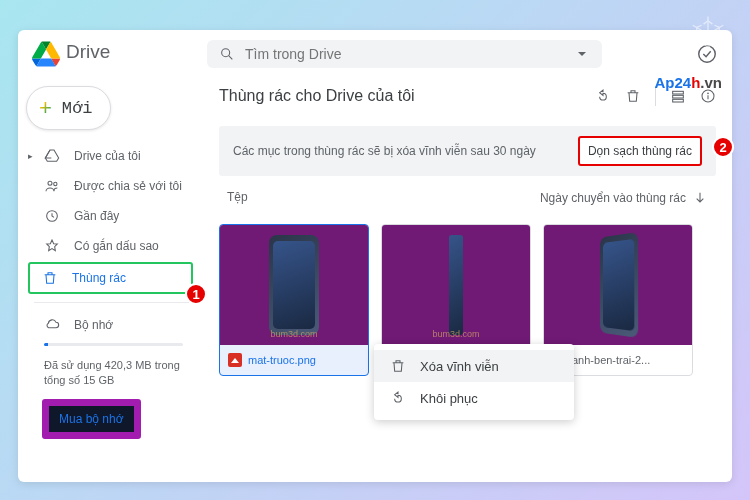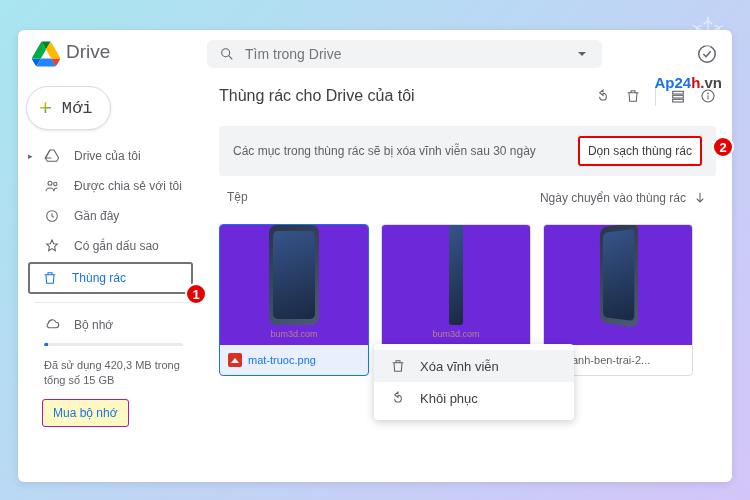--- a/index.html
+++ b/index.html
@@ -15,42 +15,42 @@
 .search-dd { color: #5f6368; }
 .header-right { display: flex; gap: 8px; align-items: center; margin-left: auto; }
 .check-icon { width: 22px; height: 22px; color: #5f6368; }
 .body { display: flex; flex: 1; overflow: hidden; }
 .sidebar { width: 185px; padding: 6px 0 6px 6px; display: flex; flex-direction: column; gap: 2px; }
 .new-btn { display: flex; align-items: center; gap: 10px; background: #fff; border: 1px solid #dadce0; border-radius: 22px; padding: 8px 18px 8px 12px; margin: 2px 10px 10px 2px; box-shadow: 0 1px 3px rgba(0,0,0,0.1); cursor: pointer; width: fit-content; }
 .plus-icon { font-size: 22px; font-weight: 300; background: linear-gradient(135deg, #ea4335, #fbbc04, #34a853, #4285f4); -webkit-background-clip: text; color: transparent; }
 .new-label { font-size: 17px; color: #3c4043; font-family: Liberation Mono, monospace; }
 .nav-item { display: flex; align-items: center; gap: 14px; padding: 6px 12px 6px 20px; font-size: 12px; color: #5f6368; cursor: pointer; border-radius: 0 16px 16px 0; position: relative; }
 .nav-item.active { color: #1a73e8; background: #fff; }
-.nav-item.highlighted { border: 2px solid #737373; border-radius: 3px; margin-left: 4px; margin-right: 10px; padding-left: 12px; }
+.nav-item.highlighted { border: 2px solid #22c55e; border-radius: 3px; margin-left: 4px; margin-right: 10px; padding-left: 12px; }
 .nav-icon { width: 16px; height: 16px; flex-shrink: 0; }
 .expand-caret { position: absolute; left: 4px; font-size: 9px; color: #5f6368; }
 .divider { height: 1px; background: #e8eaed; margin: 6px 10px; }
 .storage-text { font-size: 11px; color: #5f6368; padding: 4px 12px 4px 20px; line-height: 1.4; }
 .storage-bar { height: 3px; background: #e8eaed; margin: 2px 20px 6px 20px; border-radius: 2px; overflow: hidden; }
 .storage-fill { height: 100%; width: 3%; background: #1a73e8; }
-.buy-btn { border: 1px solid #a21caf; color: #1a73e8; font-size: 12px; padding: 6px 10px; margin: 4px 10px 4px 18px; border-radius: 3px; background: #fef9c3; cursor: pointer; width: fit-content; }
+.buy-btn { border: 7px solid #a21caf; color: #1a73e8; font-size: 12px; padding: 6px 10px; margin: 4px 10px 4px 18px; border-radius: 3px; background: #0f172a; cursor: pointer; width: fit-content; }
 .main { flex: 1; padding: 8px 16px; display: flex; flex-direction: column; overflow: hidden; }
 .main-header { display: flex; align-items: center; justify-content: space-between; margin-bottom: 20px; }
 .page-title { font-size: 16px; color: #3c4043; }
 .toolbar-icons { display: flex; gap: 14px; align-items: center; color: #5f6368; }
 .toolbar-icons .divider-v { width: 1px; height: 20px; background: #dadce0; }
 .notice-bar { background: #f1f3f4; display: flex; align-items: center; justify-content: space-between; padding: 10px 14px; border-radius: 3px; margin-bottom: 10px; position: relative; }
 .notice-text { font-size: 12px; color: #5f6368; }
 .empty-btn { font-size: 12px; color: #3c4043; cursor: pointer; border: 2px solid #e60000; padding: 6px 8px; border-radius: 3px; background: #fff; }
 .files-header { display: flex; justify-content: space-between; font-size: 12px; color: #5f6368; padding: 4px 8px; margin-bottom: 14px; }
 .files-header-right { display: flex; align-items: center; gap: 6px; }
 .file-grid { display: flex; gap: 12px; position: relative; }
 .file-card { width: 150px; border: 1px solid #dadce0; border-radius: 4px; overflow: hidden; background: #fff; }
 .file-card.selected { border-color: #1a73e8; background: #e8f0fe; }
-.file-thumb { height: 120px; background: #6d28d9; display: flex; align-items: flex-start; justify-content: center; position: relative; }
+.file-thumb { height: 120px; background: #701a75; display: flex; align-items: center; justify-content: center; position: relative; }
 .phone-shape { width: 50px; height: 100px; background: linear-gradient(145deg, #2a3548, #4a5a78); border-radius: 8px; position: relative; }
 .phone-screen { position: absolute; inset: 6px 4px; background: linear-gradient(160deg, #36548a, #1a2942); border-radius: 5px; }
 .phone-side { width: 14px; height: 100px; background: linear-gradient(145deg, #36548a, #1a2942); border-radius: 3px; }
 .watermark { position: absolute; bottom: 6px; font-size: 9px; color: #d4a963; opacity: 0.7; }
 .file-footer { display: flex; align-items: center; gap: 6px; padding: 8px; font-size: 11px; color: #5f6368; }
 .file-footer.selected { color: #1a73e8; }
 .img-badge { width: 14px; height: 14px; background: #d93025; border-radius: 2px; display: flex; align-items: center; justify-content: center; flex-shrink: 0; }
 .img-badge::after { content: ''; width: 0; height: 0; border-left: 4px solid transparent; border-right: 4px solid transparent; border-bottom: 5px solid #fff; }
 .file-name { white-space: nowrap; overflow: hidden; text-overflow: ellipsis; }
 .context-menu { position: absolute; left: 155px; top: 120px; background: #fff; box-shadow: 0 2px 10px rgba(0,0,0,0.2); border-radius: 4px; padding: 6px 0; width: 200px; z-index: 10; }

